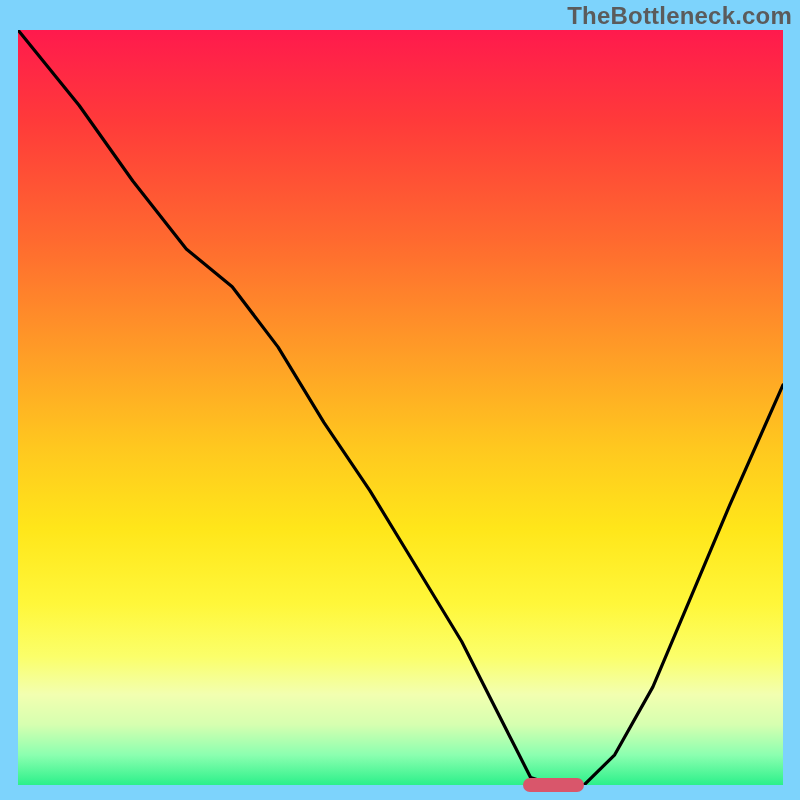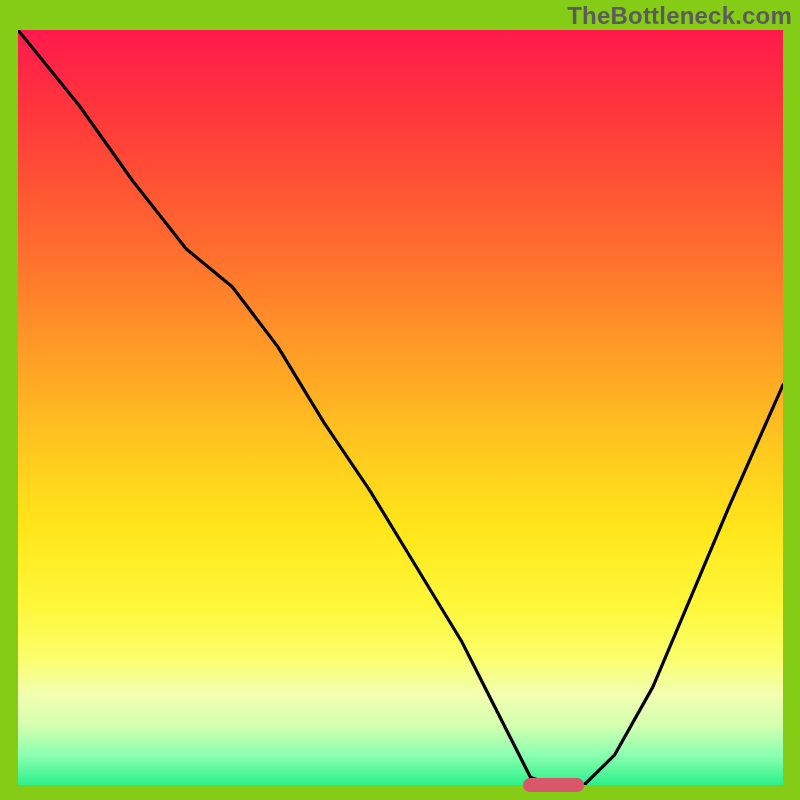--- a/index.html
+++ b/index.html
@@ -8,21 +8,21 @@
     width: 800px;
     height: 800px;
     overflow: hidden;
     background: #000;
     font-family: Arial, Helvetica, sans-serif;
   }
   .frame {
     position: relative;
     width: 800px;
     height: 800px;
-    background: #84cc16;
+    background: #7dd3fc;
   }
   .watermark {
     position: absolute;
     top: 2px;
     right: 8px;
     color: #5b5b5b;
     font-size: 24px;
     font-weight: 600;
     letter-spacing: 0.2px;
     z-index: 30;

